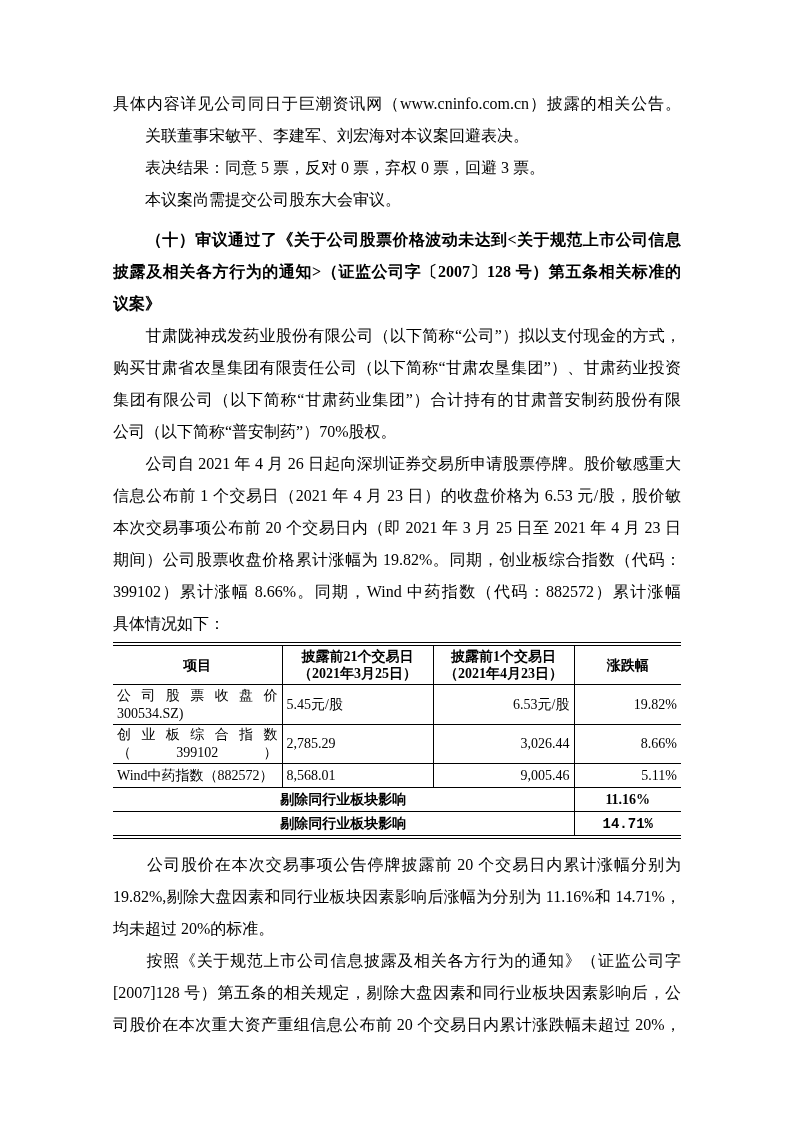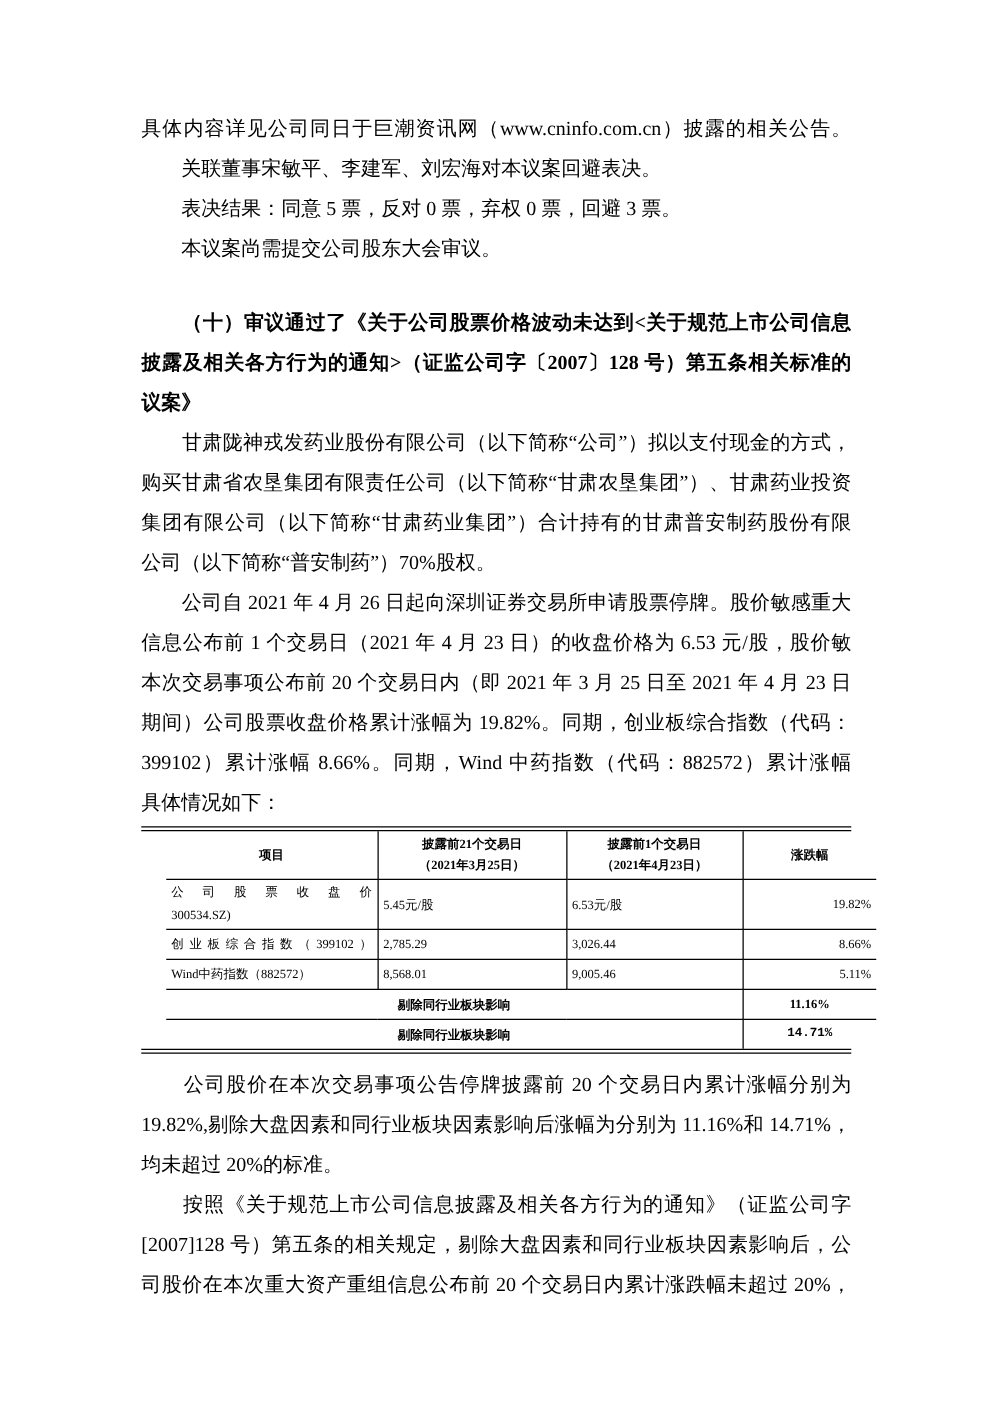--- a/index.html
+++ b/index.html
@@ -6,39 +6,38 @@
   .page {
     position:relative;
     width:793px; height:1122px;
     background:#ffffff; color:#000000;
     font-family:"Liberation Serif","DejaVu Serif",serif;
     box-sizing:border-box;
     padding:88px 112px 12px 113px;
     overflow:hidden;
   }
   .block { margin:0; }
-  .block-heading { margin-top:27px; }
+  .block-heading { margin-top:8px; }
   .block-heading .line { font-weight:bold; }
   .line {
     font-size:16px; line-height:32px; height:32px;
     overflow:hidden; white-space:normal;
     text-align:left;
   }
   .line.fill { text-align:justify; text-align-last:justify; }
 
   
   .tablewrap {
     margin:2px 0 10px 0;
     border-top:4px double #000;
     border-bottom:4px double #000;
   }
   table.cmp {
     width:100%; border-collapse:collapse; table-layout:fixed;
-    font-size:10px;
-    margin-left:20px;
+    font-size:14px;
   }
   table.cmp th, table.cmp td {
     border:1px solid #000;
     padding:1px 4px;
     vertical-align:middle;
     overflow:hidden;
   }
   table.cmp th:first-child, table.cmp td.first { border-left:none; }
   table.cmp th:last-child, table.cmp td:last-child { border-right:none; }
   table.cmp thead th { border-top:none; }
@@ -47,21 +46,21 @@
     font-weight:bold; text-align:center; height:36px; line-height:17px;
     padding:1px 2px;
   }
   .hdr-line { display:block; }
   td.c-label { text-align:left; padding-left:6px; padding-right:5px; line-height:18px; }
   .lbl-line { display:block; }
   tr.data-0 td { height:37px; }
   tr.data-1 td, tr.data-2 td { height:21px; }
   tr.data-0 .lbl-line-0, tr.data-1 .lbl-line-0 { text-align:justify; text-align-last:justify; }
   td.c-prev21 { text-align:left; padding-left:8px; }
-  td.c-prev1 { text-align:left; }
+  td.c-prev1 { text-align:right; }
   td.c-change { text-align:right; padding-right:4px; }
   tr.sum td { height:21px; font-weight:bold; }
   td.sum-label { text-align:center; }
   td.sum-val { text-align:center; padding-right:4px; }
 </style>
 </head>
 <body>
 
 <div class="page">
   <div>

